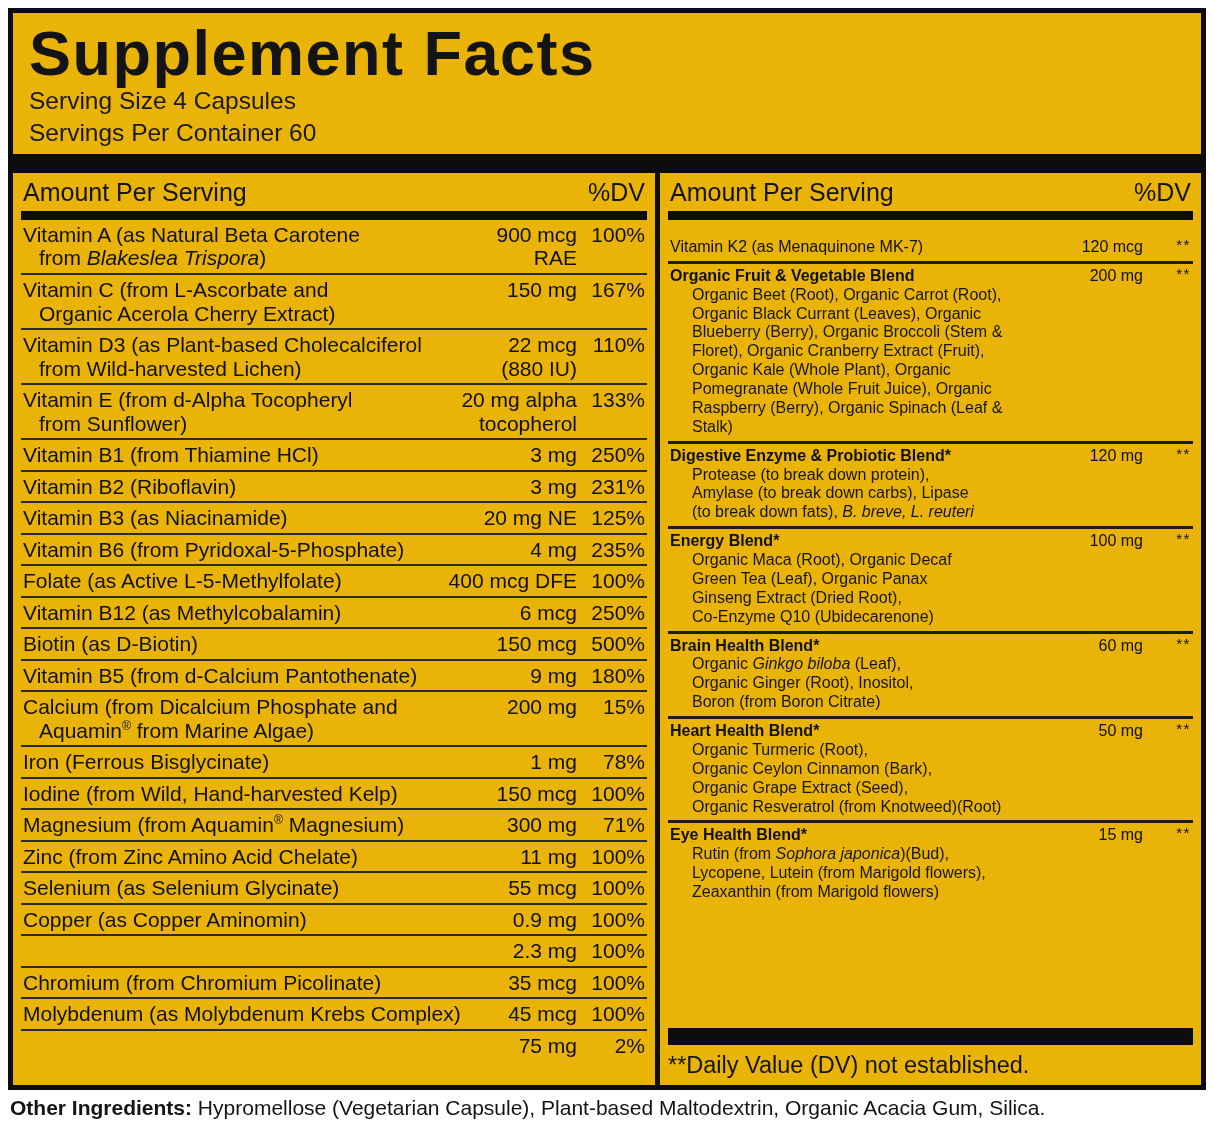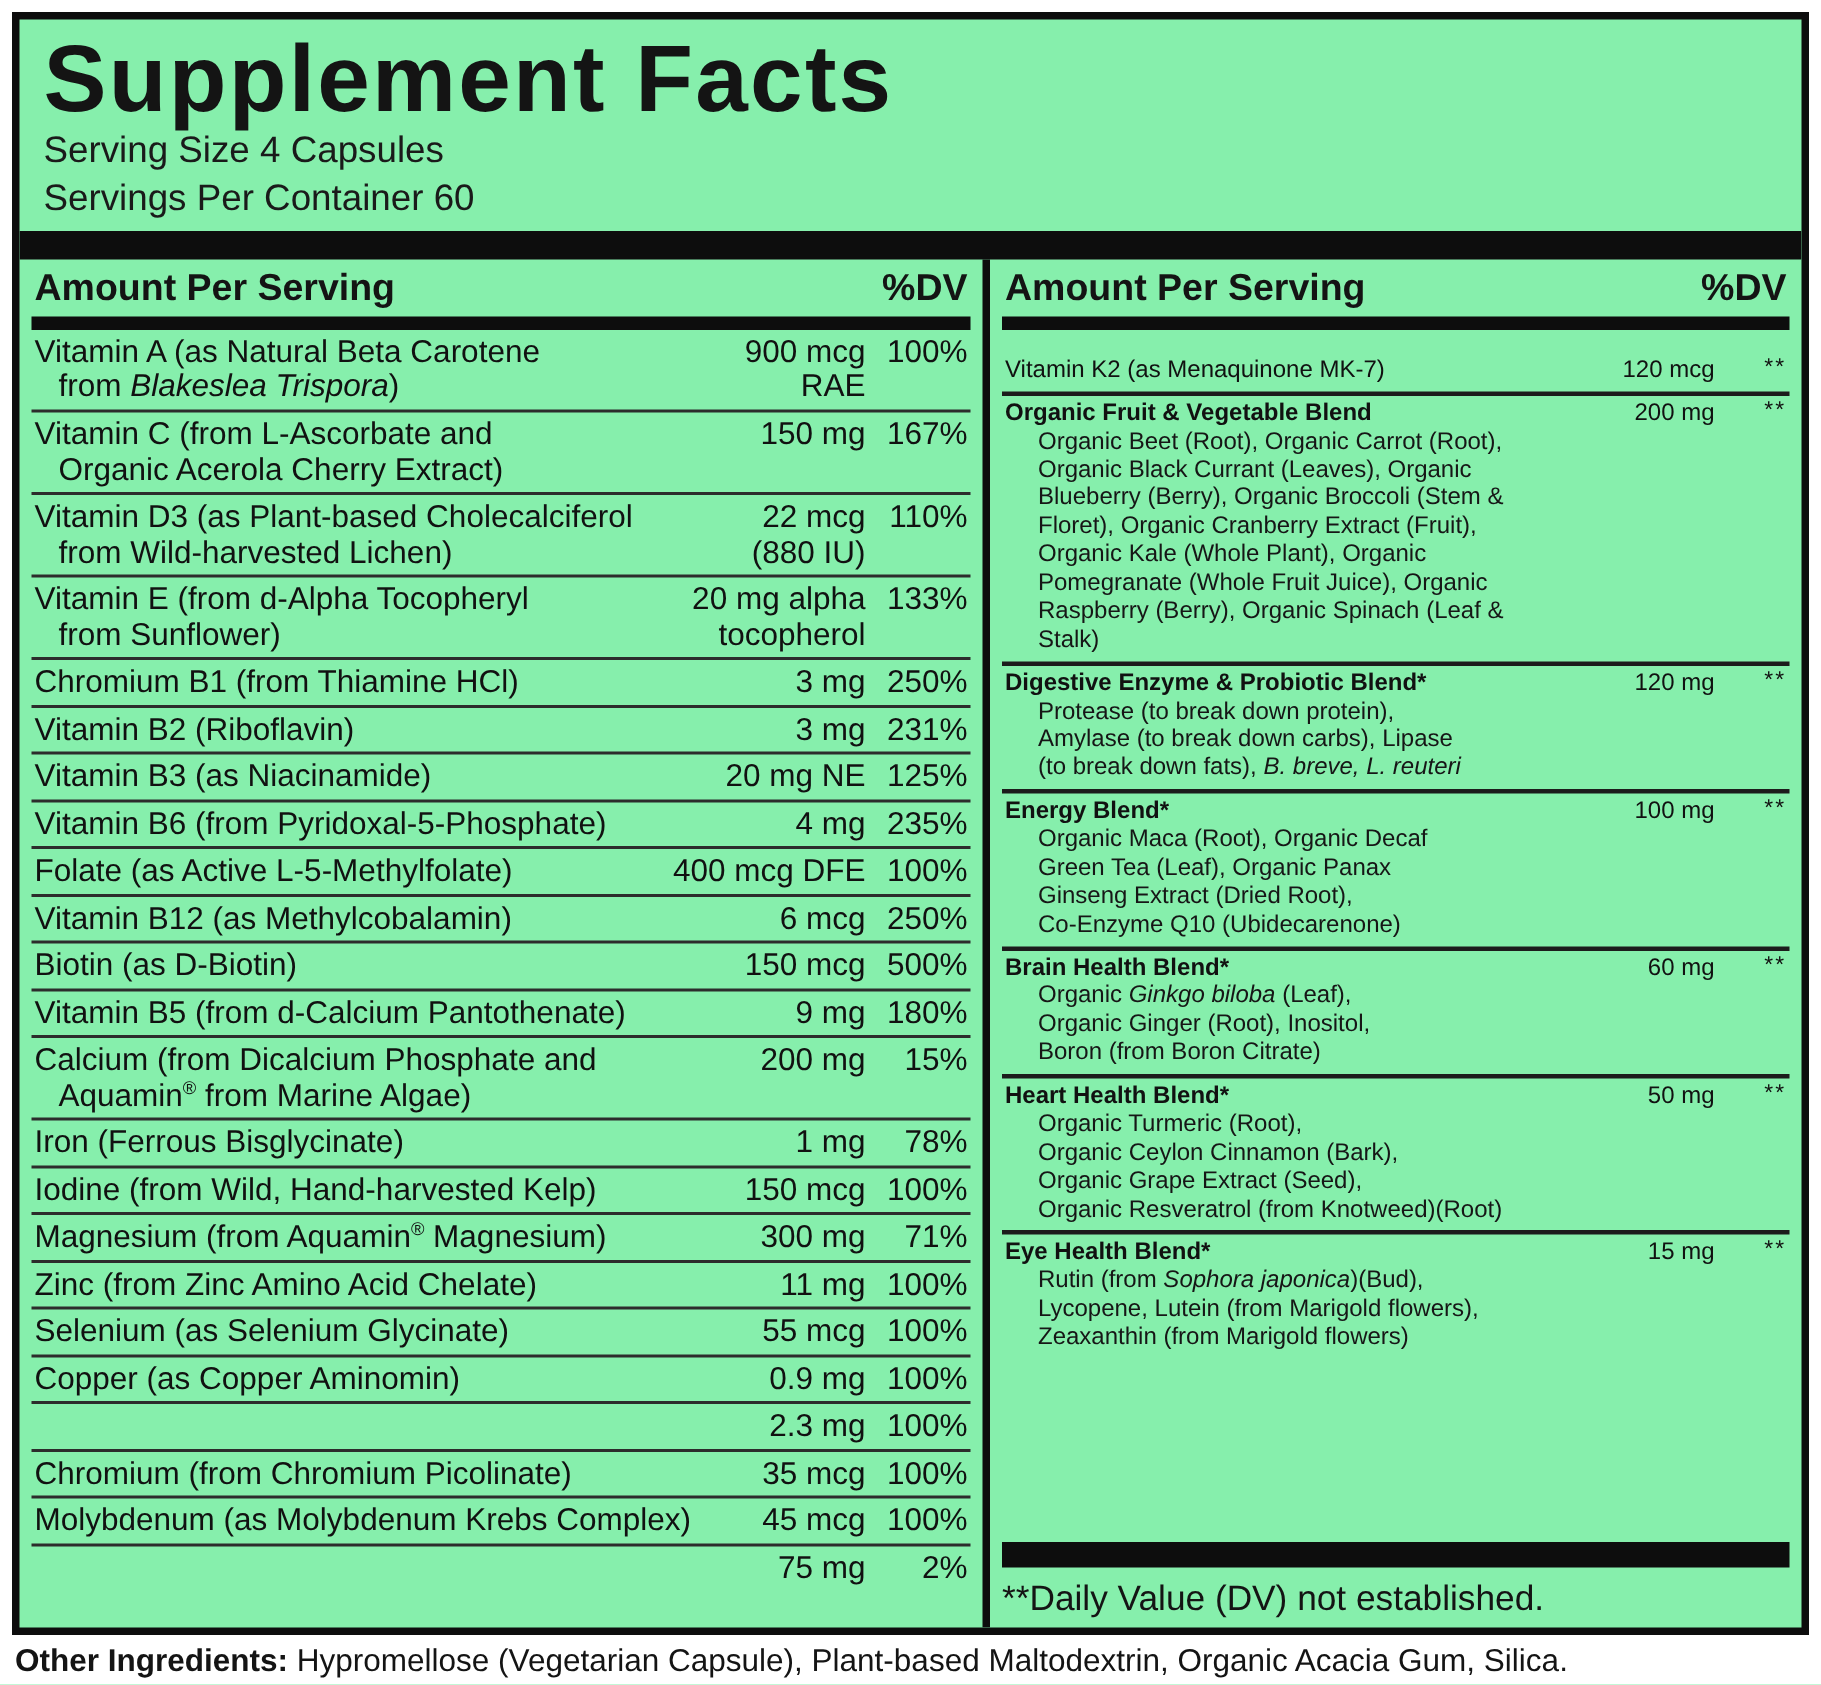--- a/index.html
+++ b/index.html
@@ -12,21 +12,21 @@
     position: relative;
     overflow: hidden;
   }
   sup { font-size: 58%; }
   i { }
 
   .panel {
     position: absolute; left: 8px; top: 8px;
     width: 1198px; height: 1082px;
     border: 5px solid #0d0d0d;
-    background: #86efac;
+    background: #eab308;
     display: flex; flex-direction: column;
     overflow: hidden;
   }
 
   header { padding: 8px 16px 6px; }
   h1 {
     margin: 0;
     font-size: 63px; font-weight: 900;
     letter-spacing: 1.5px;
     line-height: 1.02;
@@ -38,21 +38,21 @@
   .bar-thick { height: 19px; background: #0d0d0d; flex: none; }
 
   .cols { flex: 1; display: flex; min-height: 0; }
   .col { display: flex; flex-direction: column; min-width: 0; overflow: hidden; }
   .col-left { width: 642px; flex: none; }
   .vdiv { width: 5px; background: #0d0d0d; flex: none; }
   .col-right { flex: 1; }
 
   .col-head {
     display: flex; justify-content: space-between; align-items: baseline;
-    font-weight: bold; font-size: 25px;
+    font-weight: normal; font-size: 25px;
     padding: 5px 10px 4px;
     color: #141414;
   }
   .bar-mid { height: 9px; background: #0d0d0d; margin: 0 8px; flex: none; }
 
   
   .col-left .rows { padding: 0 8px; font-size: 21px; line-height: 1.12; }
   .row { display: flex; align-items: flex-start; padding: 3px 2px 3px 2px; }
   .row + .row { border-top: 2px solid #2c2c2c; }
   .row .name { flex: 0 1 auto; padding-left: 16px; text-indent: -16px; }
@@ -121,21 +121,21 @@
     <div class="dv">110%</div>
   </div>
 
   <div class="row">
     <div class="name">Vitamin E (from d-Alpha Tocopheryl<br>from Sunflower)</div>
     <div class="amt">20 mg alpha<br>tocopherol</div>
     <div class="dv">133%</div>
   </div>
 
   <div class="row">
-    <div class="name">Chromium B1 (from Thiamine HCl)</div>
+    <div class="name">Vitamin B1 (from Thiamine HCl)</div>
     <div class="amt">3 mg</div>
     <div class="dv">250%</div>
   </div>
 
   <div class="row">
     <div class="name">Vitamin B2 (Riboflavin)</div>
     <div class="amt">3 mg</div>
     <div class="dv">231%</div>
   </div>
 

